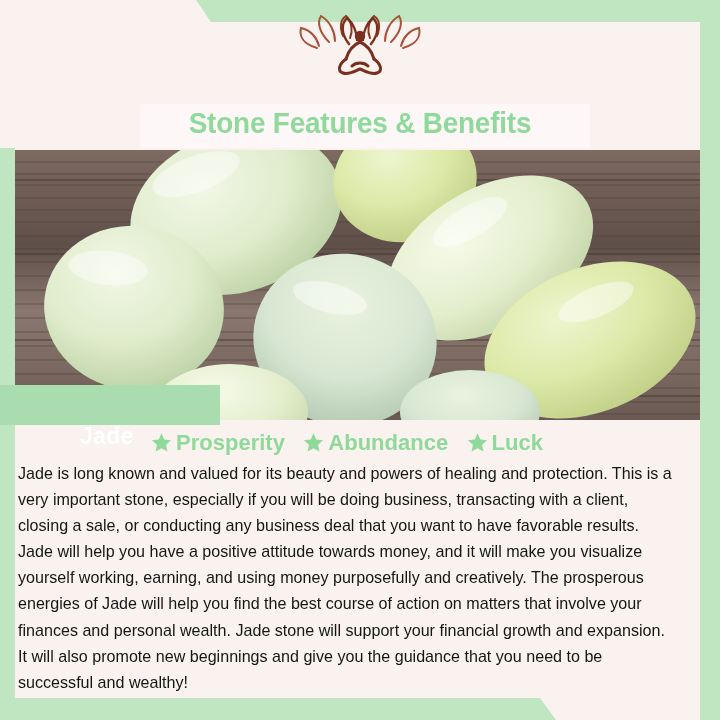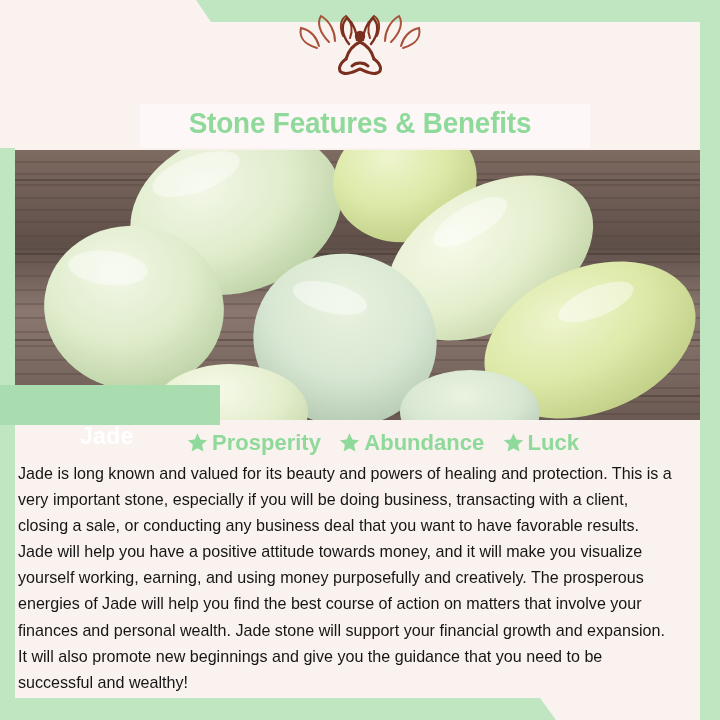--- a/index.html
+++ b/index.html
@@ -137,21 +137,20 @@
     background: #f9f2ee;
     z-index: 2;
   }
   .benefits {
     position: absolute;
     top: 430px; left: 15px;
     width: 664px;
     text-align: center;
     z-index: 4;
     white-space: nowrap;
-    padding-left: 36px;
   }
   .benefit {
     display: inline-block;
     font-size: 22px;
     font-weight: bold;
     color: #8fd99a;
     font-family: "Liberation Sans Narrow", "Liberation Sans", sans-serif;
     vertical-align: middle;
   }
   .benefit + .benefit { margin-left: 14px; }

